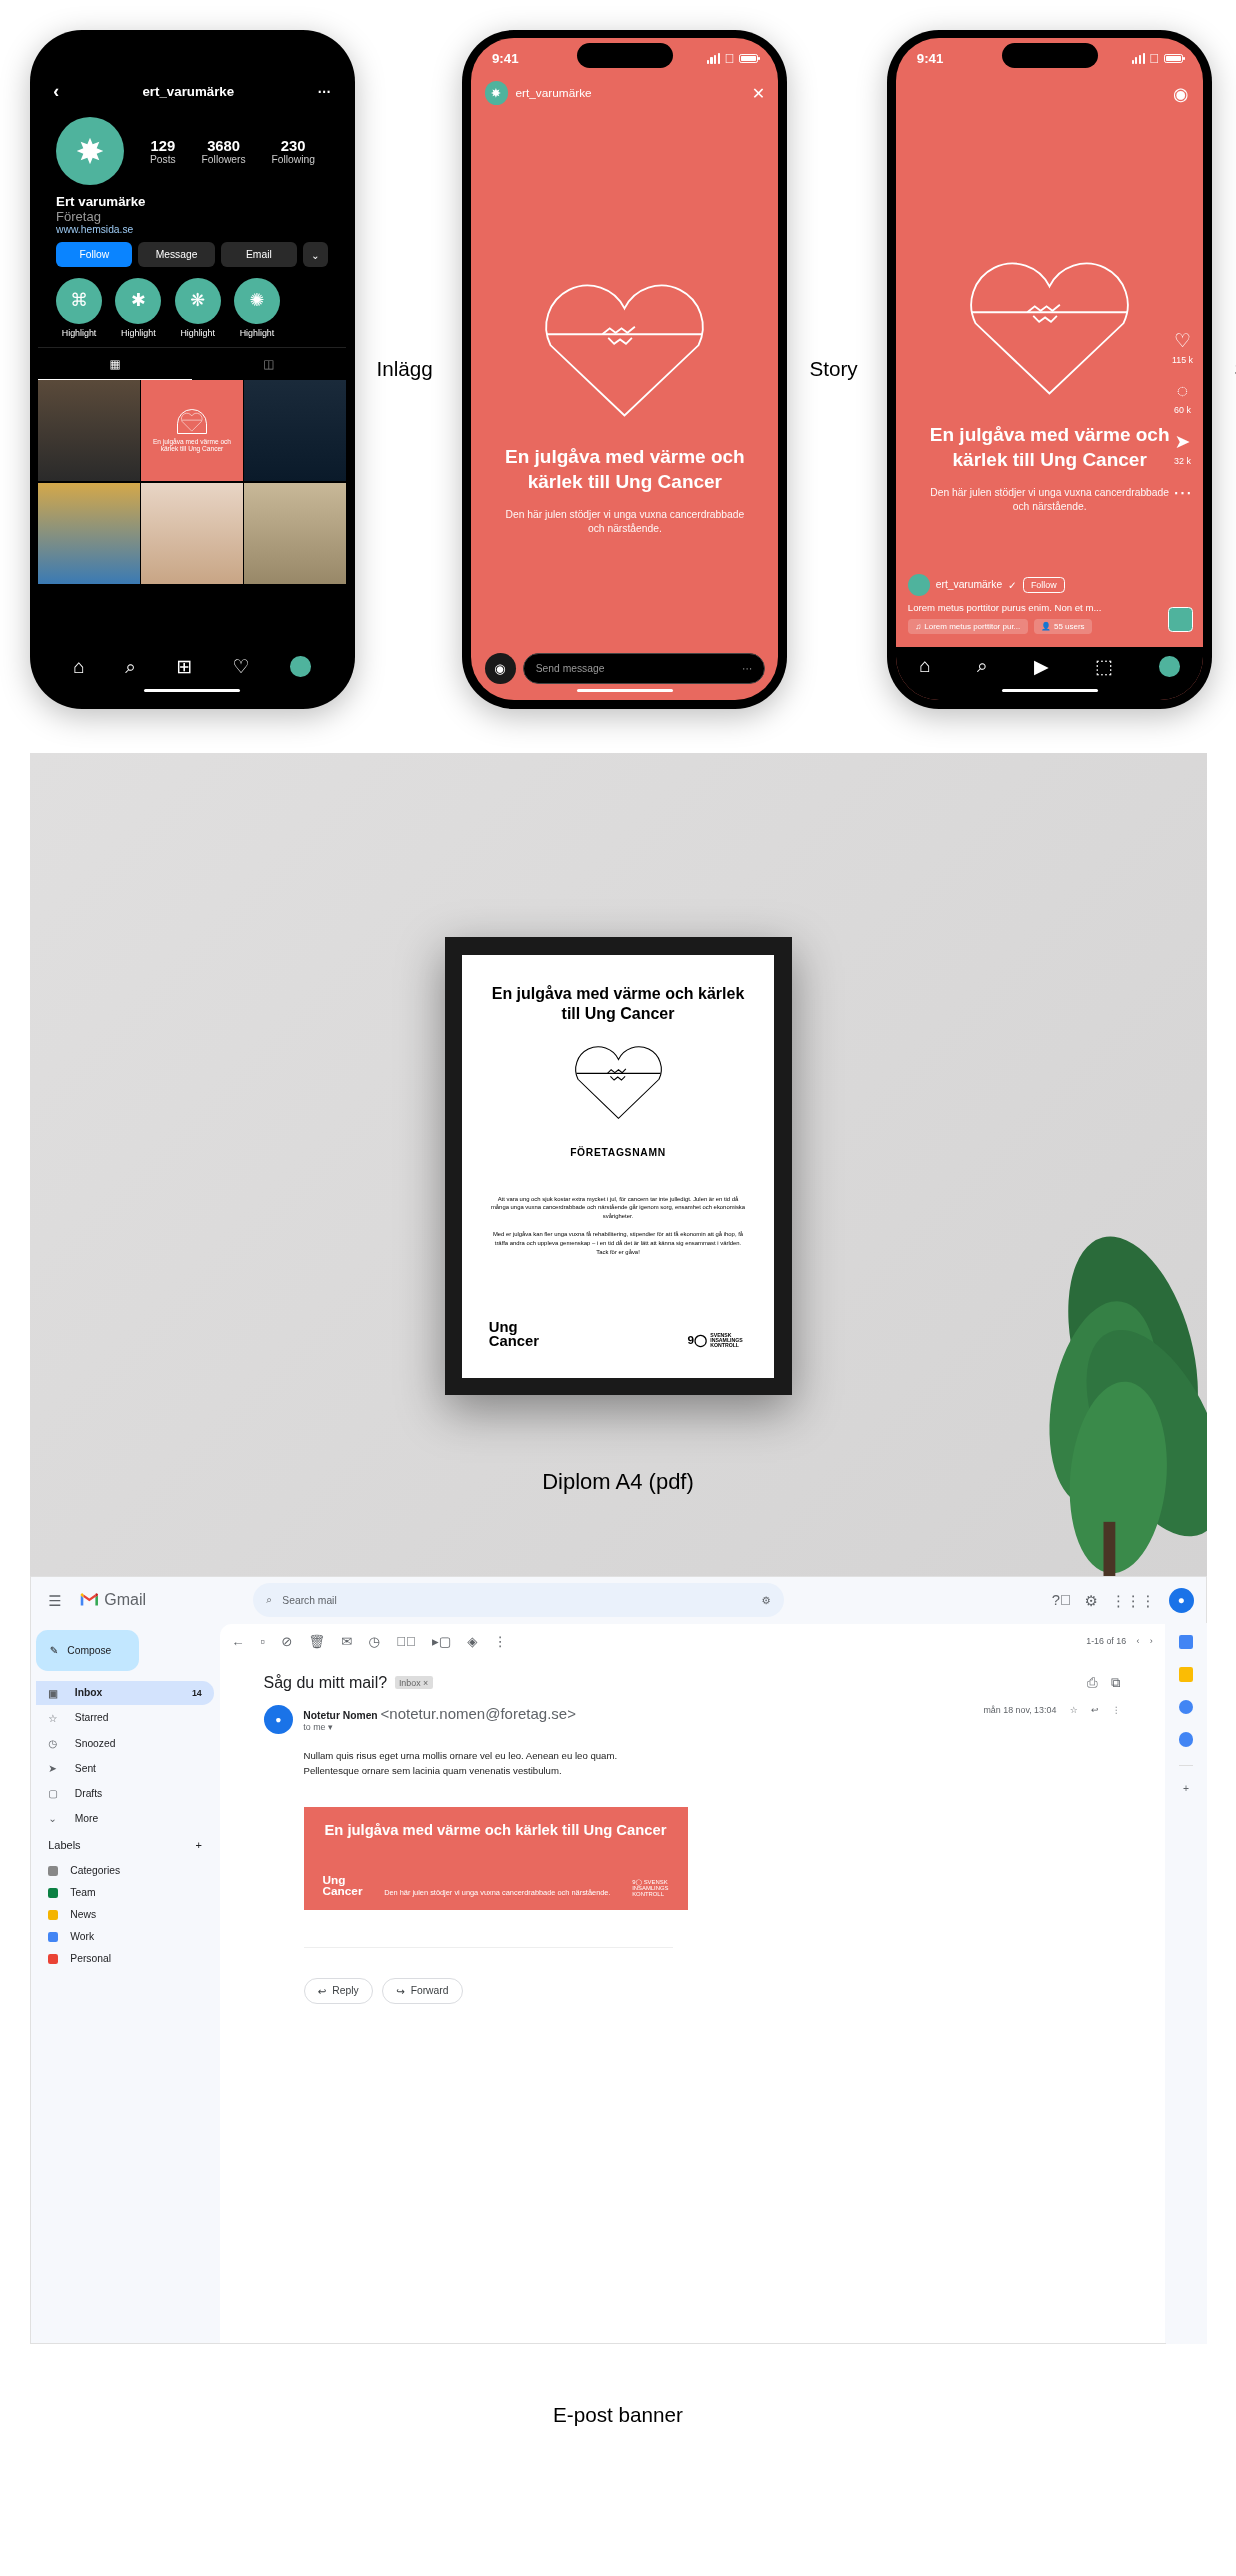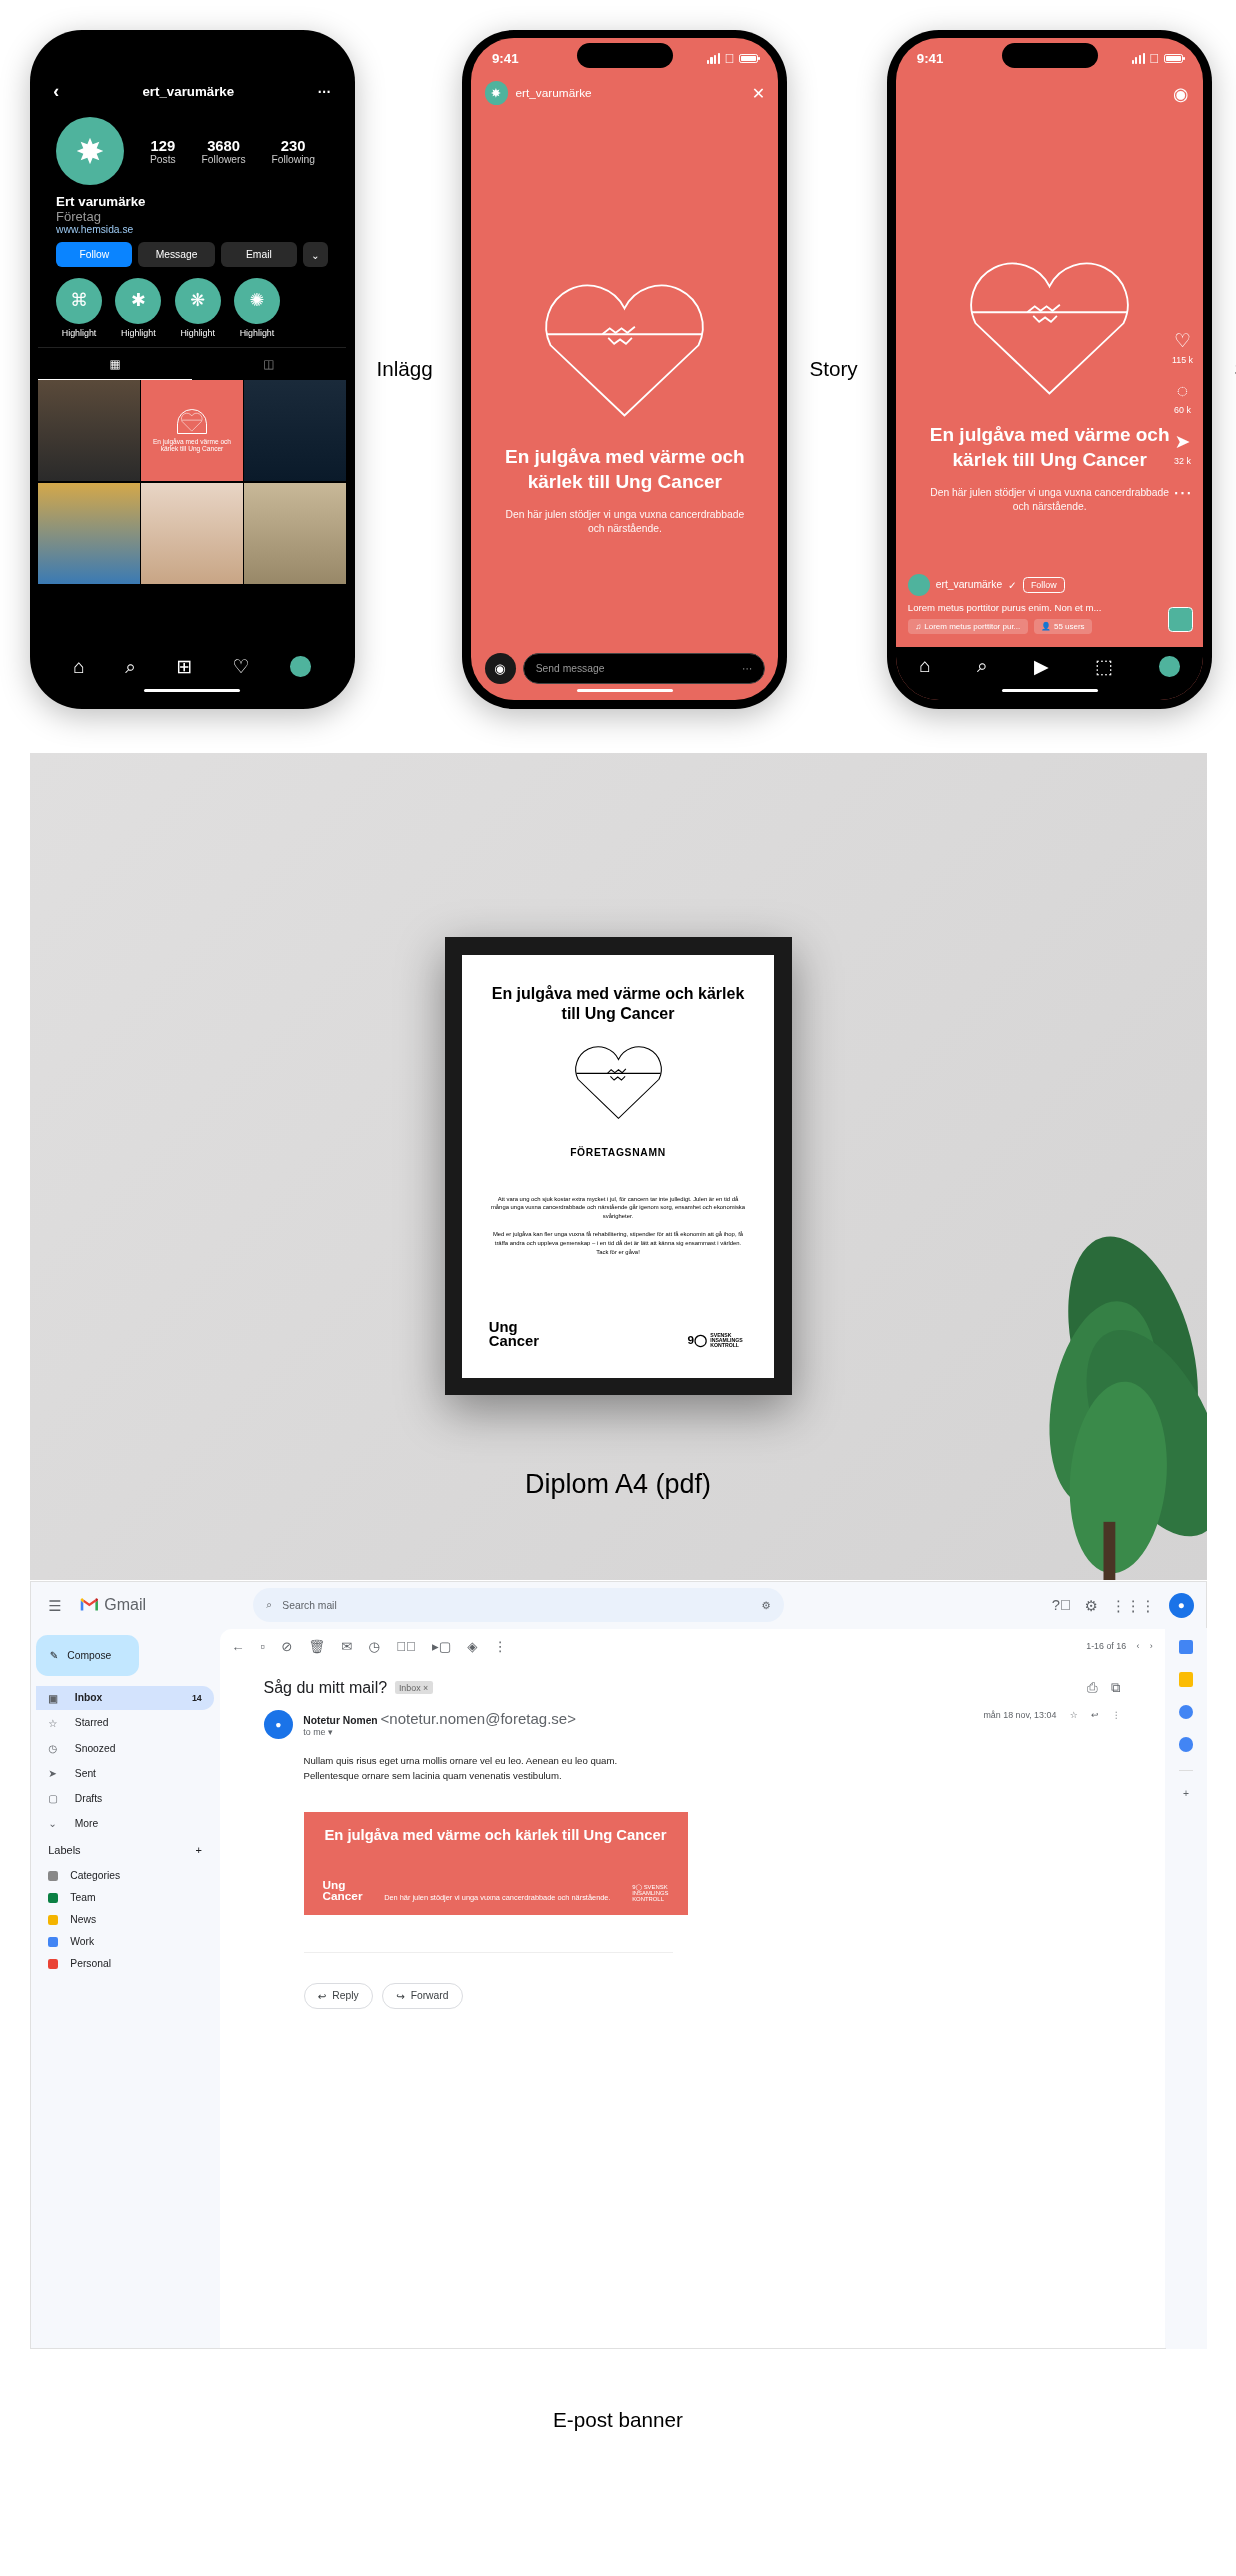--- a/index.html
+++ b/index.html
@@ -87,21 +87,21 @@
   .frame{width:347px;height:458px;background:#1a1a1a;padding:17.7px;box-shadow:0 14.8px 44px rgba(0,0,0,.4)}
   .paper{width:100%;height:100%;background:#fff;padding:29.5px 26.6px;display:flex;flex-direction:column;text-align:center;color:#000}
   .paper h2{font-size:16px;font-weight:800;line-height:1.2;margin-bottom:17.7px}
   .paper-heart{width:111px;height:81px;margin:0 auto 25px}
   .paper-comp{font-size:10.3px;font-weight:800;letter-spacing:0.7px;margin-bottom:37px}
   .paper-body{font-size:5.9px;line-height:1.5;margin-bottom:auto}
   .paper-foot{display:flex;justify-content:space-between;align-items:flex-end;margin-top:22px}
   .uc-logo{font-size:14.8px;font-weight:900;line-height:.95;text-align:left}
   .sik-logo{font-size:5.9px;font-weight:700;display:flex;align-items:center;gap:3px}
   .plant{position:absolute;right:0;bottom:0;width:207px;height:413px;overflow:hidden}
-  .diplom-cap{text-align:center;font-size:27px;padding:22px 4px}
+  .diplom-cap{text-align:center;font-size:22px;padding:22px 4px}
 
   
   .sec3{margin:59px 29.5px 29.5px}
   .gmail{border:0.7px solid #e0e0e0;background:#f6f8fc;height:768px;display:flex;flex-direction:column;font-size:10.3px;color:#202124}
   .gm-top{height:47px;display:flex;align-items:center;gap:11.8px;padding:0 11.8px;background:#f6f8fc}
   .gm-menu{font-size:14.8px;color:#5f6368;padding:0 5.9px}
   .gm-logo{display:flex;align-items:center;gap:4.4px;font-size:16px;color:#5f6368;width:162px}
   .gm-logo svg{width:20.7px;height:20.7px}
   .gm-search{flex:1;max-width:531px;height:34px;background:#eaf1fb;border-radius:17.7px;display:flex;align-items:center;padding:0 13.3px;gap:10.3px;color:#5f6368}
   .gm-top-r{margin-left:auto;display:flex;align-items:center;gap:13.3px;color:#5f6368;font-size:14.8px}

